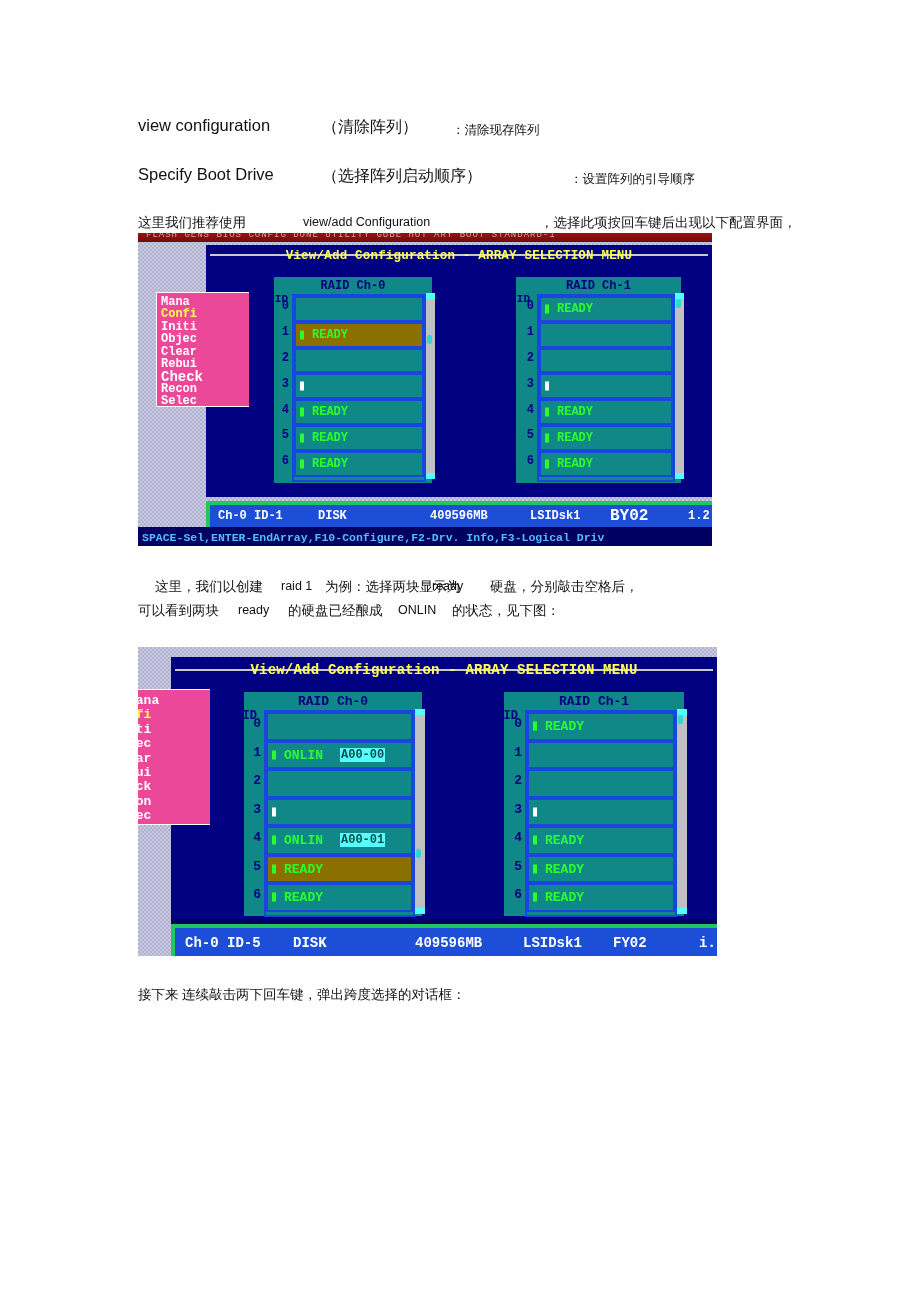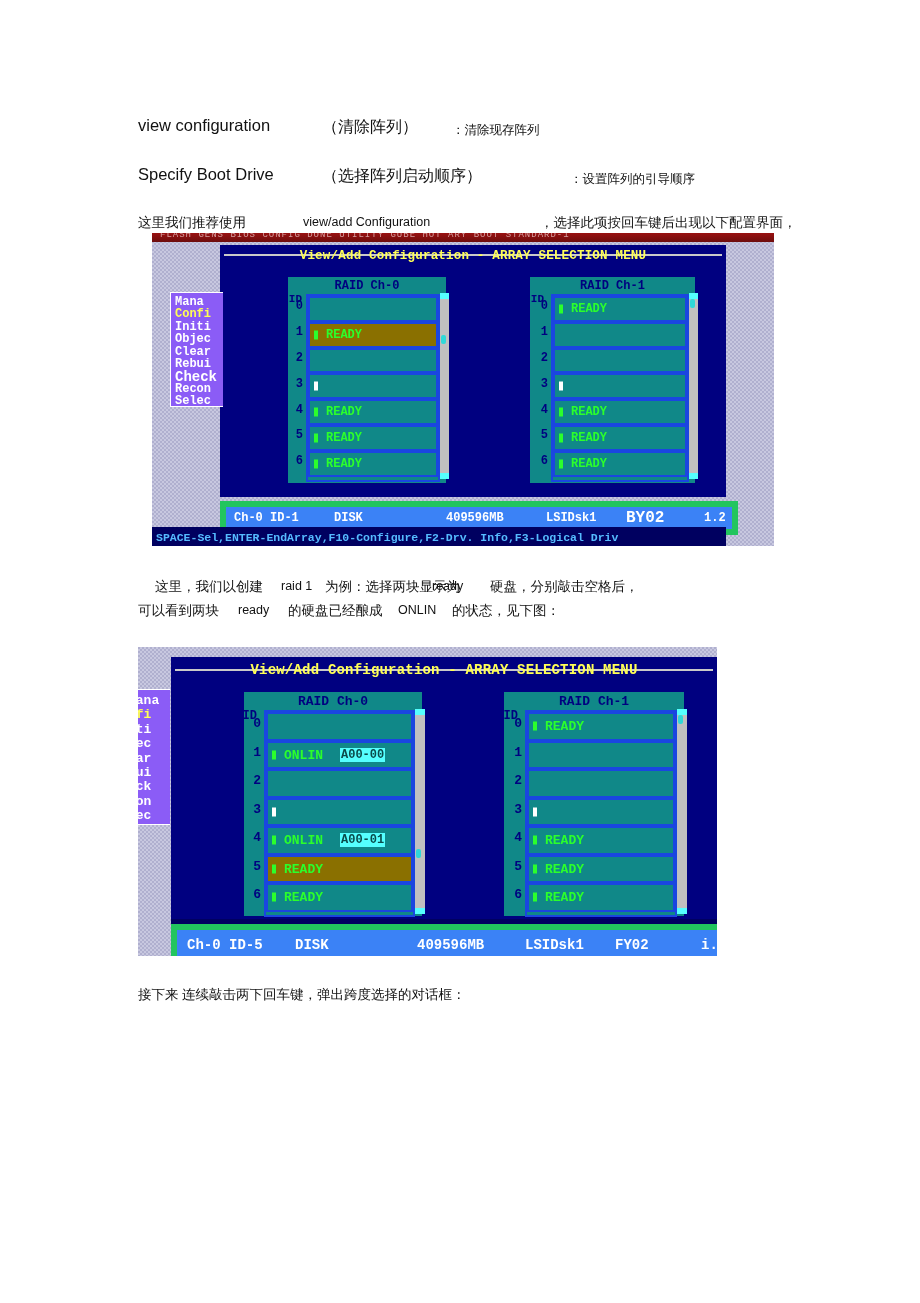--- a/index.html
+++ b/index.html
@@ -39,22 +39,22 @@
   
   .winbox{position:absolute;background:#000080;}
   .wintitle{
     position:absolute;left:0;top:0;width:100%;
     font-family:"Liberation Mono", monospace;
     color:#ffff55;font-weight:bold;text-align:center;white-space:nowrap;
   }
   .title-rule{position:absolute;height:2px;background:#c9c9c9;}
 
   
-  .menupane{position:absolute;background:#8b5cf6;border:1px solid #ffffff;
-    border-right:none;}
+  .menupane{position:absolute;background:#ec4899;border:1px solid #ffffff;
+    border-right:none;padding-left:40px;}
   .menupane .mi{
     font-family:"Liberation Mono", monospace;font-weight:bold;
     color:#ffffff;white-space:nowrap;line-height:1.0;
   }
   .menupane .mi.sel{color:#ffff55;}
 
   
   .chan{position:absolute;background:#108888;}
   .chan-title{
     position:absolute;left:0;top:0;width:100%;text-align:center;
@@ -82,21 +82,21 @@
     position:absolute;top:50%;transform:translateY(-50%);
     background:#55ffff;color:#0b4b4b;font-family:"Liberation Mono", monospace;
     font-weight:bold;white-space:nowrap;padding:0 1px;
   }
   
   .vsb{position:absolute;background:#c0c0c0;}
   .vsb .cap{position:absolute;left:0;width:100%;height:6px;background:#55ffff;}
   .vsb .thumb{position:absolute;left:1px;width:5px;height:9px;background:#2fd8d8;border-radius:2px;}
 
   
-  .infobar{position:absolute;background:#3b82f6;border:6px solid #22c55e;}
+  .infobar{position:absolute;background:#1d4ed8;border:4px solid #22c55e;}
   .infobar span{
     position:absolute;font-family:"Liberation Mono", monospace;font-weight:bold;
     color:#ffffff;white-space:nowrap;top:50%;transform:translateY(-50%);
   }
   
   .keybar{position:absolute;background:#000060;}
   .keybar span{
     position:absolute;left:4px;top:50%;transform:translateY(-50%);
     font-family:"Liberation Mono", monospace;font-weight:bold;
     color:#55bbff;white-space:nowrap;
@@ -113,21 +113,21 @@
   <div class="doc-line lead-cn-sm" style="left:452px;top:122px;">：清除现存阵列</div>
 
   <div class="doc-line lead-en" style="left:138px;top:165px;">Specify Boot Drive</div>
   <div class="doc-line lead-cn" style="left:322px;top:166px;">（选择阵列启动顺序）</div>
   <div class="doc-line lead-cn-sm" style="left:570px;top:171px;">：设置阵列的引导顺序</div>
 
   <div class="doc-line body-cn" style="left:138px;top:214px;">这里我们推荐使用</div>
   <div class="doc-line body-en" style="left:262px;top:215px;margin-left:41px;">view/add Configuration</div>
   <div class="doc-line body-cn" style="left:540px;top:214px;">，选择此项按回车键后出现以下配置界面，</div>
 
-  <div class="shot" id="shot1" style="left:152px;top:233px;width:622px;height:313px;">
+  <div class="shot" id="shot1" style="left:138px;top:233px;width:574px;height:313px;">
 
     <div class="dither"></div>
 
     <div class="redbar">
       <div class="rb-txt">FLASH  GENS  BIOS  CONFIG    DONE    UTILITY GUBE        HOT  ARY  BOOT  STANDARD-1</div>
     </div>
 
     <div class="winbox" style="left:68px;top:12px;width:506px;height:252px;">
       <div class="title-rule" style="left:4px;top:9px;width:498px;"></div>
       <div class="wintitle" style="top:4px;font-size:12.5px;letter-spacing:.2px;">View/Add Configuration - ARRAY SELECTION MENU</div>

